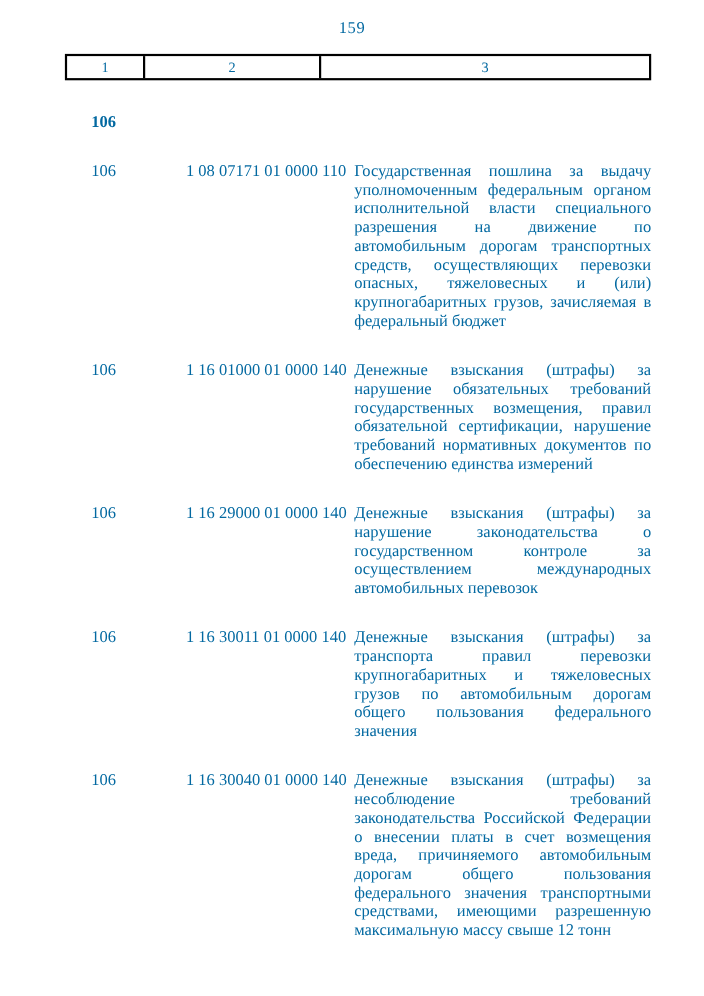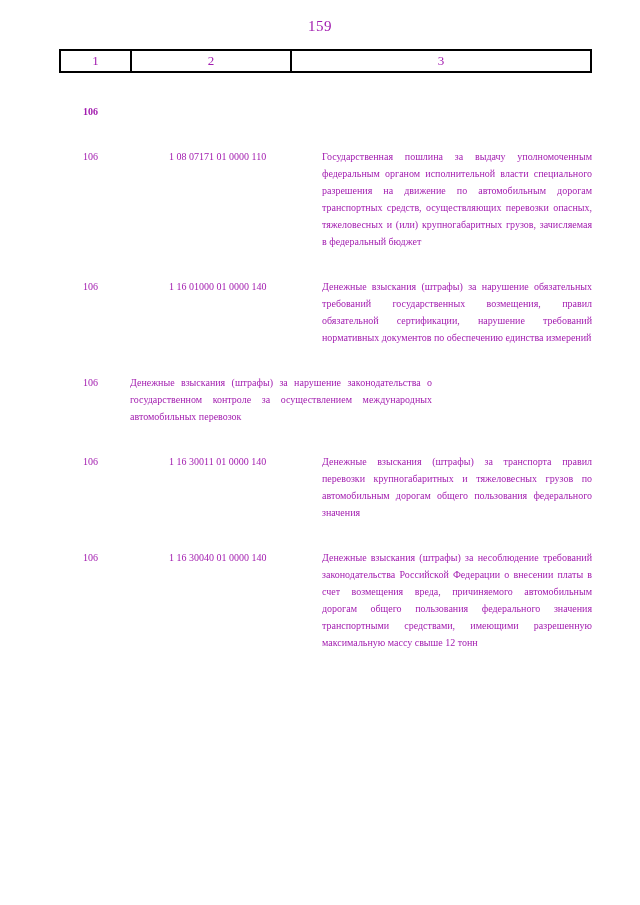--- a/index.html
+++ b/index.html
@@ -6,21 +6,21 @@
     margin: 0;
     padding: 0;
     background: #ffffff;
   }
   .page {
     position: relative;
     width: 640px;
     height: 905px;
     background: #ffffff;
     font-family: "Liberation Serif", "DejaVu Serif", serif;
-    color: #a21caf;
+    color: #0369a1;
     overflow: hidden;
   }
   .page-number {
     text-align: center;
     padding-top: 18px;
     font-size: 15px;
     letter-spacing: 0.5px;
   }
   .table-header {
     display: flex;
@@ -40,21 +40,21 @@
   .table-header .th2 { width: 160px; border-right: 2px solid #000; }
   .table-header .th3 { width: 298px; }
   .table-body {
     margin: 30px 0 0 59px;
     width: 533px;
   }
   .row {
     display: flex;
     align-items: flex-start;
     margin-bottom: 28px;
-    font-size: 10px;
+    font-size: 15px;
     line-height: 17px;
   }
   .row .c1 {
     box-sizing: border-box;
     width: 71px;
     padding-left: 24px;
     flex-shrink: 0;
   }
   .row .c2 {
     box-sizing: border-box;
@@ -101,20 +101,21 @@
     </div>
 
     <div class="row">
       <div class="c1">106</div>
       <div class="c2">1 16 01000 01 0000 140</div>
       <div class="c3">Денежные взыскания (штрафы) за нарушение обязательных требований государственных возмещения, правил обязательной сертификации, нарушение требований нормативных документов по обеспечению единства измерений</div>
     </div>
 
     <div class="row">
       <div class="c1">106</div>
+      <div class="c2">1 16 29000 01 0000 140</div>
       <div class="c3">Денежные взыскания (штрафы) за нарушение законодательства о государственном контроле за осуществлением международных автомобильных перевозок</div>
     </div>
 
     <div class="row">
       <div class="c1">106</div>
       <div class="c2">1 16 30011 01 0000 140</div>
       <div class="c3">Денежные взыскания (штрафы) за транспорта правил перевозки крупногабаритных и тяжеловесных грузов по автомобильным дорогам общего пользования федерального значения</div>
     </div>
 
     <div class="row">

